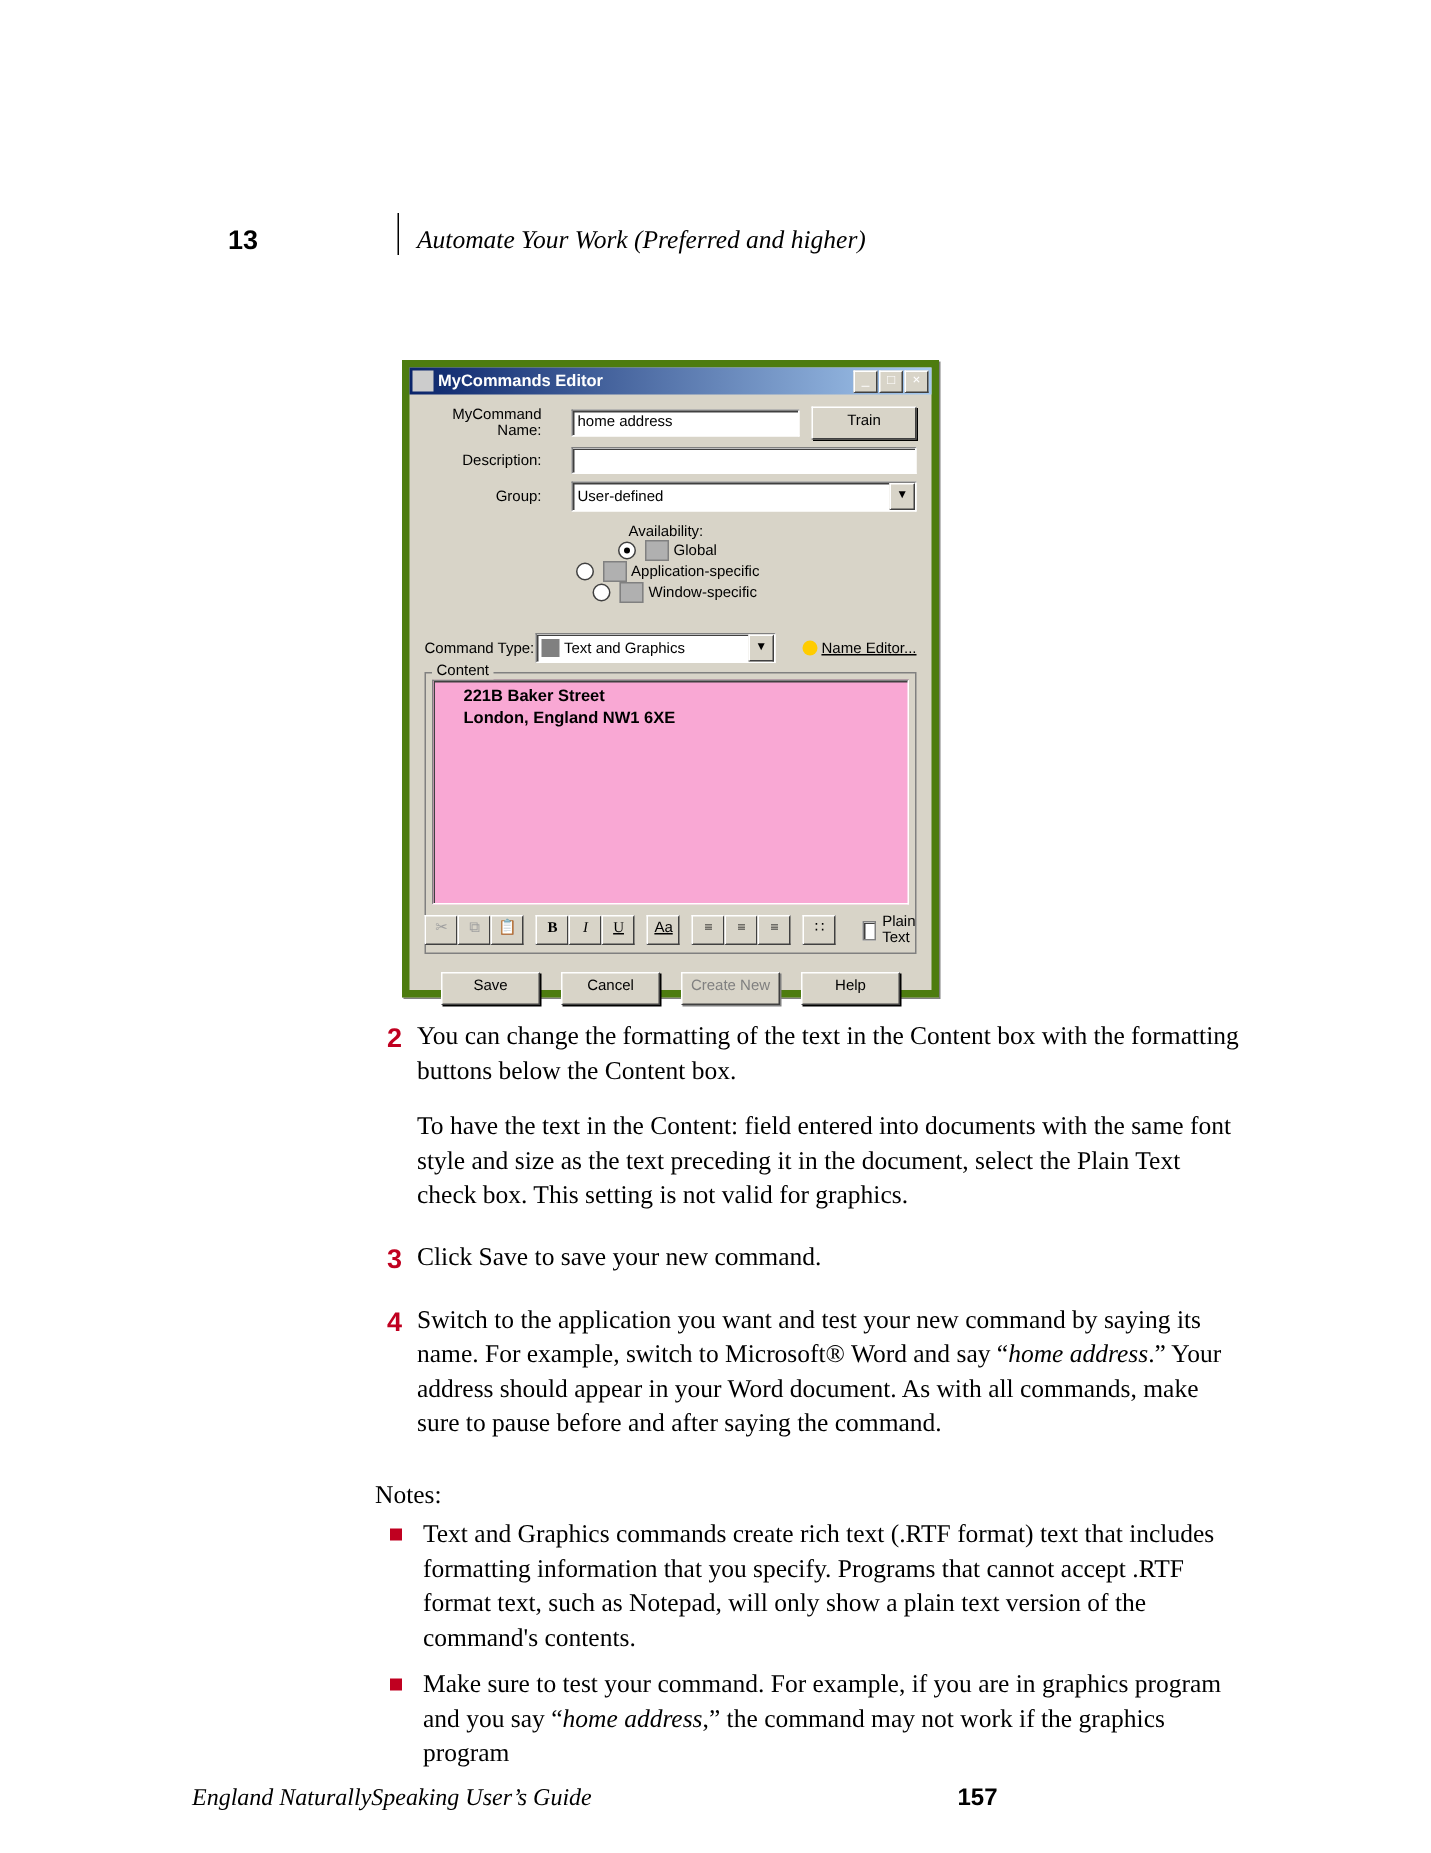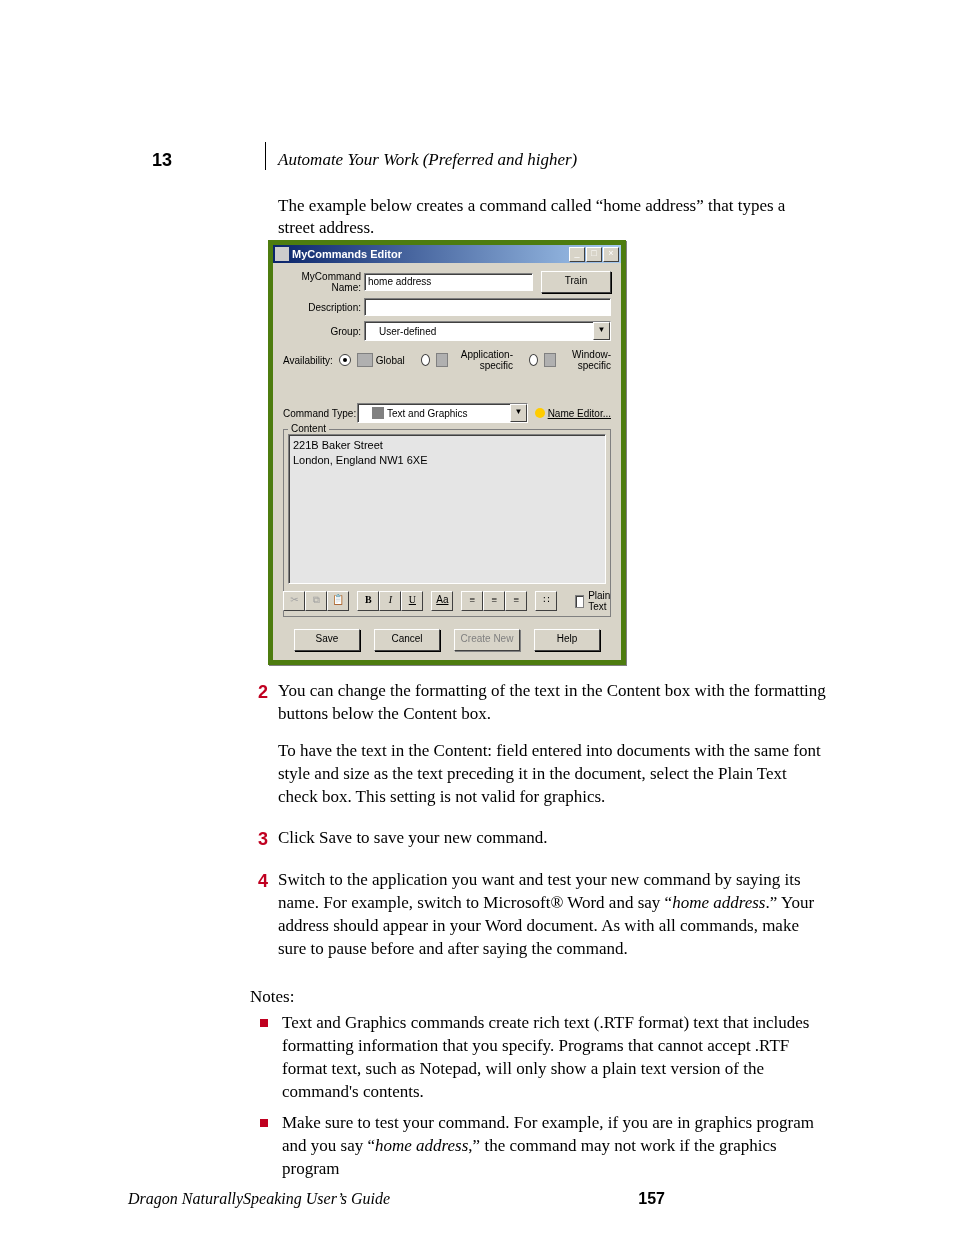--- a/index.html
+++ b/index.html
@@ -75,69 +75,70 @@
   }
   .titlebar .ttext { flex: 1; font-weight: bold; font-size: 11px; }
   .titlebar .winbtn {
     width: 14px; height: 13px; background: #d8d4c8;
     border: 1px solid #fff; border-right-color:#404040; border-bottom-color:#404040;
     margin-left: 1px; font-size: 9px; line-height: 11px; text-align: center;
     font-family: Arial, sans-serif;
   }
   .dlg-body { padding: 8px 10px 6px 10px; }
   .row { display: flex; align-items: center; margin-bottom: 5px; }
-  .lbl { width: 78px; text-align: right; padding-right: 3px; font-size: 10px; }
+  .lbl { width: 78px; text-align: right; padding-right: 20px; font-size: 10px; }
   .txtfield {
     flex: 1; height: 16px; background: #fff;
     border: 1px solid #808080; border-right-color:#fff; border-bottom-color:#fff;
     box-shadow: inset 1px 1px 0 #404040;
     padding: 0 3px; line-height: 16px; font-size: 10px;
   }
   .dropdown {
     flex: 1; height: 18px; background: #fff;
     border: 1px solid #808080; border-right-color:#fff; border-bottom-color:#fff;
     box-shadow: inset 1px 1px 0 #404040;
-    display: flex; align-items: center; padding-left: 14px; font-size: 10px;
+    display: flex; align-items: center; padding-left: 3px; font-size: 10px;
     position: relative;
   }
   .dropdown .ddbtn {
     position: absolute; right: 0; top: 0; width: 15px; height: 16px;
     background: #d8d4c8; border: 1px solid #fff;
     border-right-color:#404040; border-bottom-color:#404040;
     text-align: center; line-height: 14px; font-size: 8px;
   }
   .btn {
     height: 20px; background: #d8d4c8;
     border: 1px solid #fff; border-right-color:#404040; border-bottom-color:#404040;
     box-shadow: 1px 1px 0 #000;
     padding: 0 10px; line-height: 18px; font-size: 10px; text-align: center;
   }
   .btn.disabled { color: #808080; box-shadow: 1px 1px 0 #808080; }
-  .avail { display: flex; align-items: center; margin: 8px 0 32px 0; }
+  .avail { display: flex; align-items: center; margin: 8px 0 20px 0; flex-direction: column; }
   .avail .albl { width: 56px; font-size: 10px; }
   .radio { width: 10px; height: 10px; border: 1px solid #404040; border-radius: 50%; background: #fff; margin: 0 3px 0 6px; display: inline-flex; align-items: center; justify-content: center; }
   .radio.sel::after { content:""; width:4px; height:4px; background:#000; border-radius:50%; }
   .mini-icon { width:14px; height:12px; background:#b0b0b0; margin: 0 3px; display:inline-block; border:1px solid #808080; }
   .opt { font-size: 10px; display: flex; align-items: center; margin-right: 10px; text-align: right; }
   .cmdtype-row { display:flex; align-items:center; margin-bottom:2px; }
   .cmdtype-row .lbl2 { width: 74px; font-size: 10px; }
   .cmdtype-row .dropdown { flex: 0 0 155px; }
   .cmdtype-row .spacer { flex:1; }
   .link { color:#000; text-decoration: underline; font-size:10px; display:flex; align-items:center; }
   .link .lico { width:10px; height:10px; background:#ffcc00; border-radius:50%; margin-right:3px; }
   .fieldset {
     border: 1px solid #808080; border-top-color:#808080; padding: 4px; position: relative; margin-top: 6px;
   }
   .fieldset .legend { position: absolute; top: -7px; left: 4px; background:#d8d4c8; padding: 0 3px; font-size:10px; }
   .content-area {
-    background:#e5e5e5; border: 1px solid #808080;
+    background:#f9a8d4; border: 1px solid #808080;
     border-right-color:#fff; border-bottom-color:#fff;
     box-shadow: inset 1px 1px 0 #404040;
-    height: 142px; padding: 3px 4px; font-size: 11px; line-height: 1.35;
+    height: 142px; padding: 3px 20px; font-size: 11px; line-height: 1.35;
     white-space: pre-line;
+    font-weight: bold;
   }
   .toolbar { display:flex; align-items:center; justify-content:center; margin-top:6px; gap:0; }
   .tbtn {
     width: 20px; height: 18px; border: 1px solid #fff;
     border-right-color:#404040; border-bottom-color:#404040;
     background:#d8d4c8; font-size:10px; line-height:16px; text-align:center;
     font-family: "Times New Roman", serif;
   }
   .tbtn.disabled { color:#a0a0a0; }
   .tgrp { display:flex; margin: 0 4px; }
@@ -198,21 +199,20 @@
 </style>
 </head>
 <body>
 
 <div class="page">
 
   <div class="chapter-num">13</div>
   <div class="header-divider"></div>
   <div class="chapter-title">Automate Your Work (Preferred and higher)</div>
 
-  <div class="intro-para">The example below creates a command called “home address” that types a street address.</div>
 
   <div class="dlg">
     <div class="titlebar">
       <span class="ticon"></span>
       <span class="ttext">MyCommands Editor</span>
       <span class="winbtn">_</span>
       <span class="winbtn">□</span>
       <span class="winbtn">×</span>
     </div>
     <div class="dlg-body">
@@ -337,16 +337,16 @@
       <div class="btx">Text and Graphics commands create rich text (.RTF format) text that includes formatting information that you specify. Programs that cannot accept .RTF format text, such as Notepad, will only show a plain text version of the command's contents.</div>
     </div>
     <div class="bul">
       <div class="sq"></div>
       <div class="btx">
         <span>Make sure to test your command. For example, if you are in graphics program and you say “</span><span class="italic">home address</span><span>,” the command may not work if the graphics program</span>
       </div>
     </div>
   </div>
 
-  <div class="footer-left">Dragon NaturallySpeaking User’s Guide</div>
+  <div class="footer-left">England NaturallySpeaking User’s Guide</div>
   <div class="footer-right">157</div>
 
 </div>
 
 </body></html>

